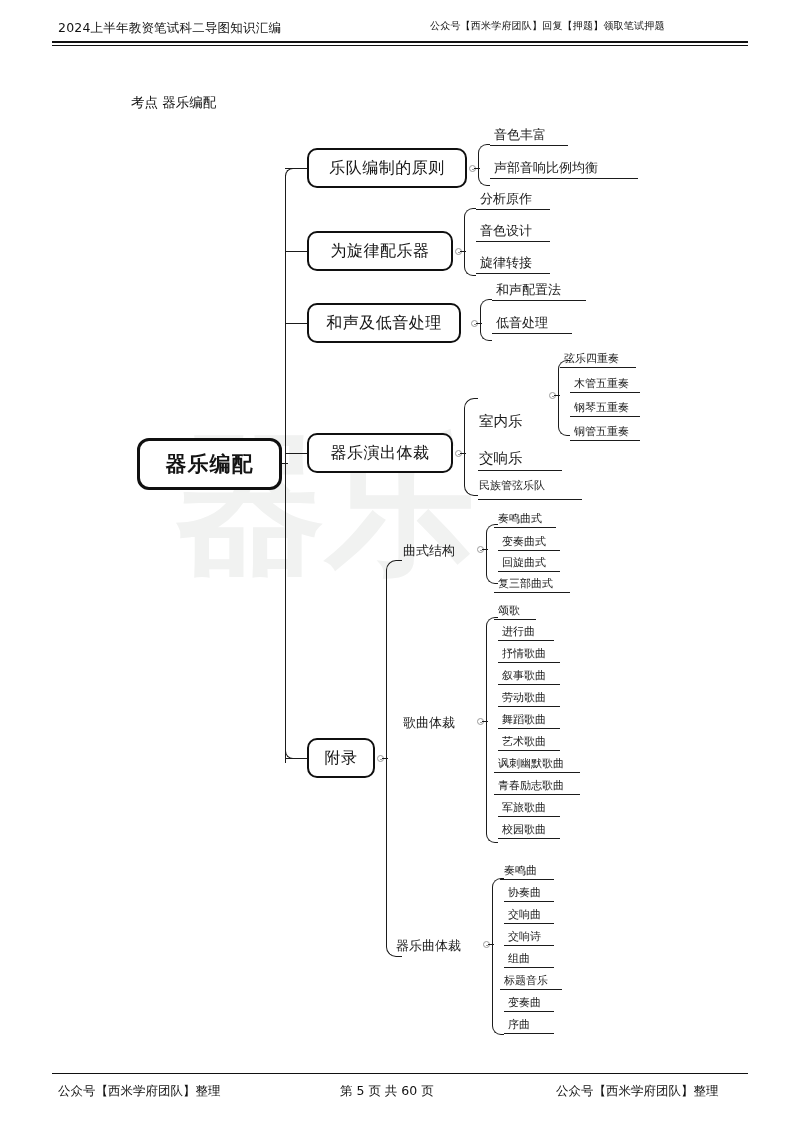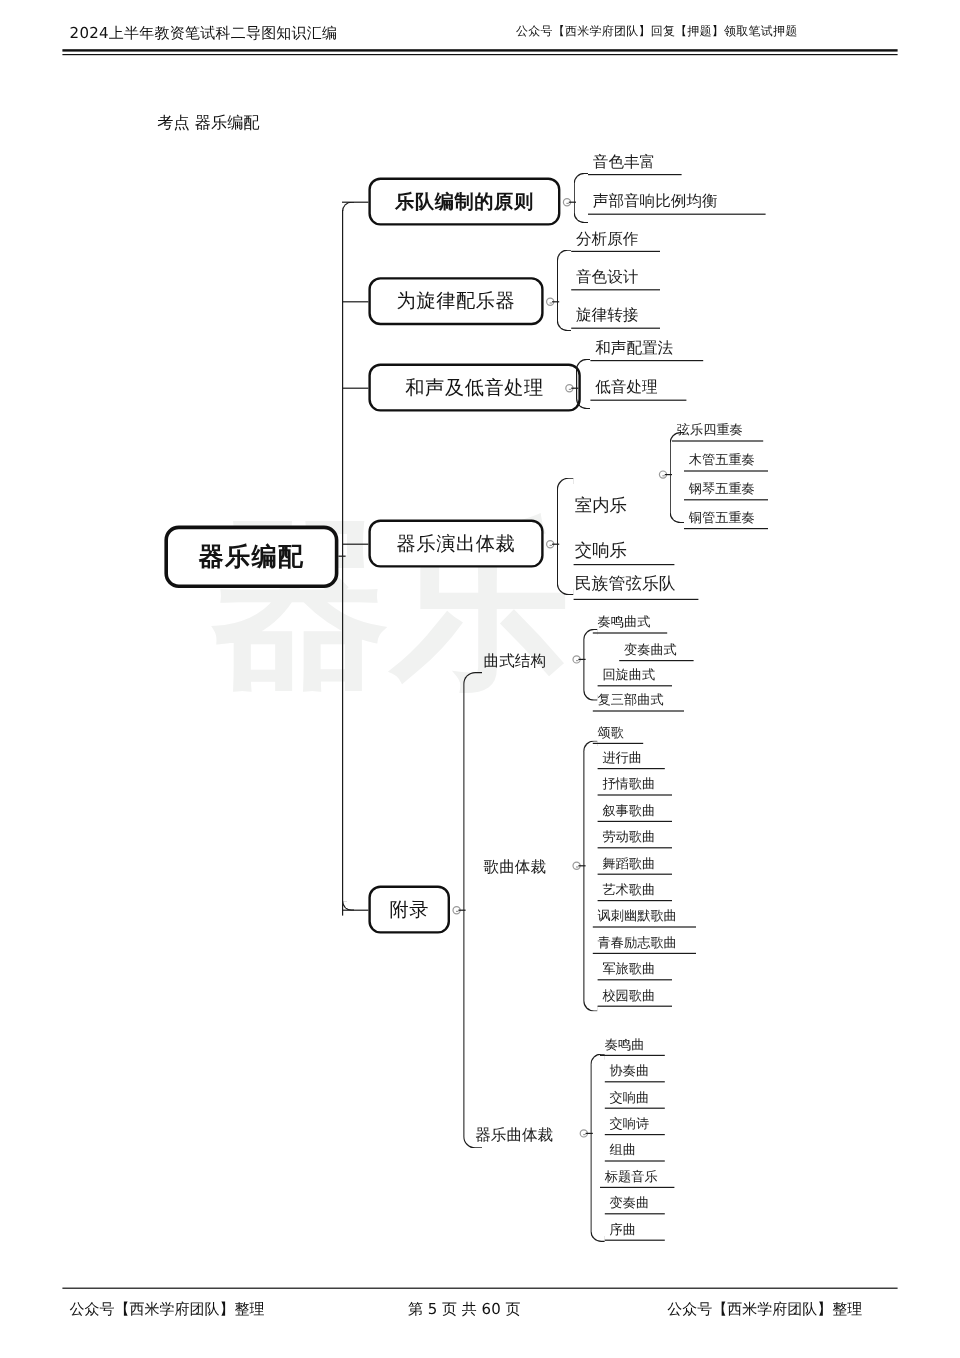--- a/index.html
+++ b/index.html
@@ -122,40 +122,40 @@
 
     <div class="ln h" style="left:285px;top:168px;width:22px;"></div>
     <div class="brk" style="left:285px;top:168px;width:10px;height:8px;border-left-width:1.4px;border-top-width:1.4px;border-top-left-radius:8px;"></div>
 
     <div class="ln h" style="left:285px;top:251px;width:22px;"></div>
     <div class="ln h" style="left:285px;top:323px;width:22px;"></div>
     <div class="ln h" style="left:285px;top:453px;width:22px;"></div>
     <div class="ln h" style="left:285px;top:758px;width:22px;"></div>
     <div class="brk" style="left:285px;top:751px;width:10px;height:8px;border-left-width:1.4px;border-bottom-width:1.4px;border-bottom-left-radius:8px;"></div>
 
-    <div class="node lvl1" style="left:307px;top:148px;width:160px;height:40px;font-weight:bold;">乐队编制的原则</div>
+    <div class="node lvl1" style="left:307px;top:148px;width:160px;height:40px;">乐队编制的原则</div>
     <div class="circ" style="left:469px;top:165px;"></div>
 
     <div class="brk" style="left:478px;top:144px;width:12px;height:42px;border-left-width:1.4px;border-top-width:1.4px;border-bottom-width:1.4px;border-top-left-radius:9px;border-bottom-left-radius:9px;"></div>
     <div class="ln h" style="left:474px;top:168px;width:6px;"></div>
 
     <div class="leaf t13" style="left:490px;top:128px;width:78px;height:18px;">音色丰富</div>
     <div class="leaf t13" style="left:490px;top:159px;width:148px;height:20px;">声部音响比例均衡</div>
 
     <div class="node lvl1" style="left:307px;top:231px;width:146px;height:40px;">为旋律配乐器</div>
     <div class="circ" style="left:455px;top:248px;"></div>
 
     <div class="brk" style="left:464px;top:208px;width:12px;height:68px;border-left-width:1.4px;border-top-width:1.4px;border-bottom-width:1.4px;border-top-left-radius:9px;border-bottom-left-radius:9px;"></div>
     <div class="ln h" style="left:460px;top:251px;width:6px;"></div>
 
     <div class="leaf t13" style="left:476px;top:192px;width:74px;height:18px;">分析原作</div>
     <div class="leaf t13" style="left:476px;top:224px;width:74px;height:18px;">音色设计</div>
     <div class="leaf t13" style="left:476px;top:254px;width:74px;height:20px;">旋律转接</div>
 
-    <div class="node lvl1" style="left:307px;top:303px;width:177px;height:40px;">和声及低音处理</div>
+    <div class="node lvl1" style="left:307px;top:303px;width:154px;height:40px;">和声及低音处理</div>
     <div class="circ" style="left:471px;top:320px;"></div>
 
     <div class="brk" style="left:480px;top:299px;width:12px;height:42px;border-left-width:1.4px;border-top-width:1.4px;border-bottom-width:1.4px;border-top-left-radius:9px;border-bottom-left-radius:9px;"></div>
     <div class="ln h" style="left:476px;top:323px;width:6px;"></div>
 
     <div class="leaf t13" style="left:492px;top:283px;width:94px;height:18px;">和声配置法</div>
     <div class="leaf t13" style="left:492px;top:314px;width:80px;height:20px;">低音处理</div>
 
     <div class="node lvl1" style="left:307px;top:433px;width:146px;height:40px;">器乐演出体裁</div>
     <div class="circ" style="left:455px;top:450px;"></div>
@@ -169,36 +169,36 @@
     <div class="ln h" style="left:554px;top:395px;width:6px;"></div>
 
     <div class="leaf t11" style="left:560px;top:352px;width:76px;height:16px;">弦乐四重奏</div>
     <div class="leaf t11" style="left:570px;top:377px;width:70px;height:16px;">木管五重奏</div>
     <div class="leaf t11" style="left:570px;top:401px;width:70px;height:16px;">钢琴五重奏</div>
     <div class="leaf t11" style="left:570px;top:425px;width:70px;height:16px;">铜管五重奏</div>
 
     <div class="label" style="left:479px;top:449px;font-size:14.5px;">交响乐</div>
     <div class="ln h" style="left:478px;top:470px;width:84px;"></div>
 
-    <div class="label" style="left:479px;top:478px;font-size:14px;">民族管弦乐队</div>
+    <div class="label" style="left:479px;top:478px;font-size:11px;">民族管弦乐队</div>
     <div class="ln h" style="left:478px;top:499px;width:104px;"></div>
 
     <div class="node lvl1" style="left:307px;top:738px;width:68px;height:40px;">附录</div>
     <div class="circ" style="left:377px;top:755px;"></div>
 
     <div class="brk" style="left:386px;top:560px;width:16px;height:397px;border-left-width:1.4px;border-top-width:1.4px;border-bottom-width:1.4px;border-top-left-radius:10px;border-bottom-left-radius:10px;"></div>
     <div class="ln h" style="left:382px;top:758px;width:6px;"></div>
 
     <div class="label" style="left:403px;top:542px;font-size:13px;">曲式结构</div>
     <div class="circ" style="left:477px;top:546px;"></div>
     <div class="brk" style="left:486px;top:524px;width:12px;height:60px;border-left-width:1.4px;border-top-width:1.4px;border-bottom-width:1.4px;border-top-left-radius:9px;border-bottom-left-radius:9px;"></div>
     <div class="ln h" style="left:482px;top:549px;width:6px;"></div>
 
     <div class="leaf t11" style="left:494px;top:512px;width:62px;height:16px;">奏鸣曲式</div>
-    <div class="leaf t11" style="left:498px;top:535px;width:62px;height:16px;margin-left:18px;">变奏曲式</div>
+    <div class="leaf t11" style="left:498px;top:535px;width:62px;height:16px;">变奏曲式</div>
     <div class="leaf t11" style="left:498px;top:556px;width:62px;height:16px;">回旋曲式</div>
     <div class="leaf t11" style="left:494px;top:577px;width:76px;height:16px;">复三部曲式</div>
 
     <div class="label" style="left:403px;top:714px;font-size:13px;">歌曲体裁</div>
     <div class="circ" style="left:477px;top:718px;"></div>
     <div class="brk" style="left:486px;top:617px;width:12px;height:226px;border-left-width:1.4px;border-top-width:1.4px;border-bottom-width:1.4px;border-top-left-radius:9px;border-bottom-left-radius:9px;"></div>
     <div class="ln h" style="left:482px;top:721px;width:6px;"></div>
 
     <div class="leaf t11" style="left:494px;top:604px;width:42px;height:16px;">颂歌</div>
     <div class="leaf t11" style="left:498px;top:625px;width:56px;height:16px;">进行曲</div>

